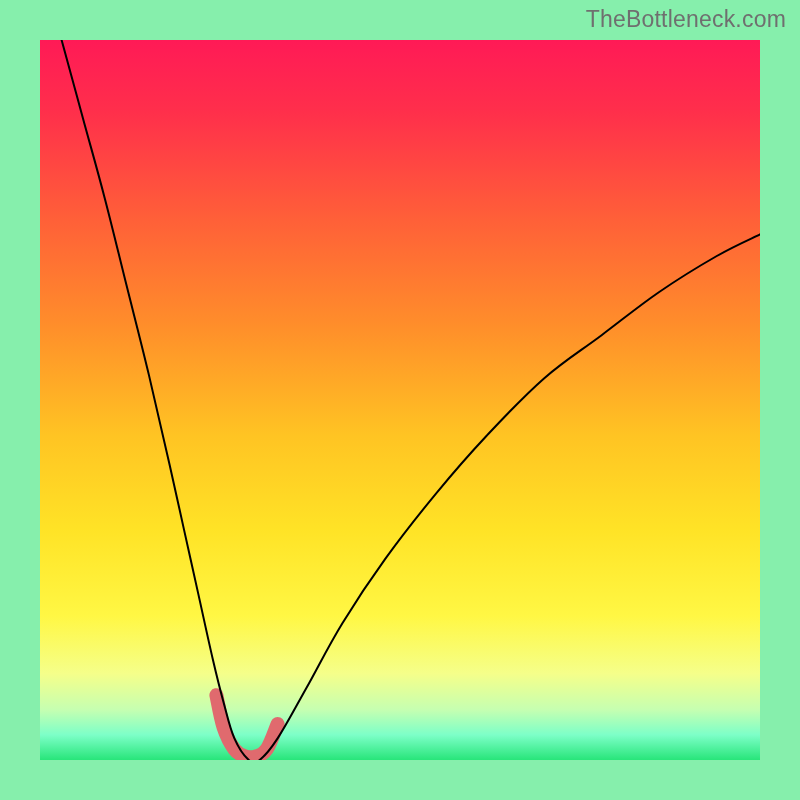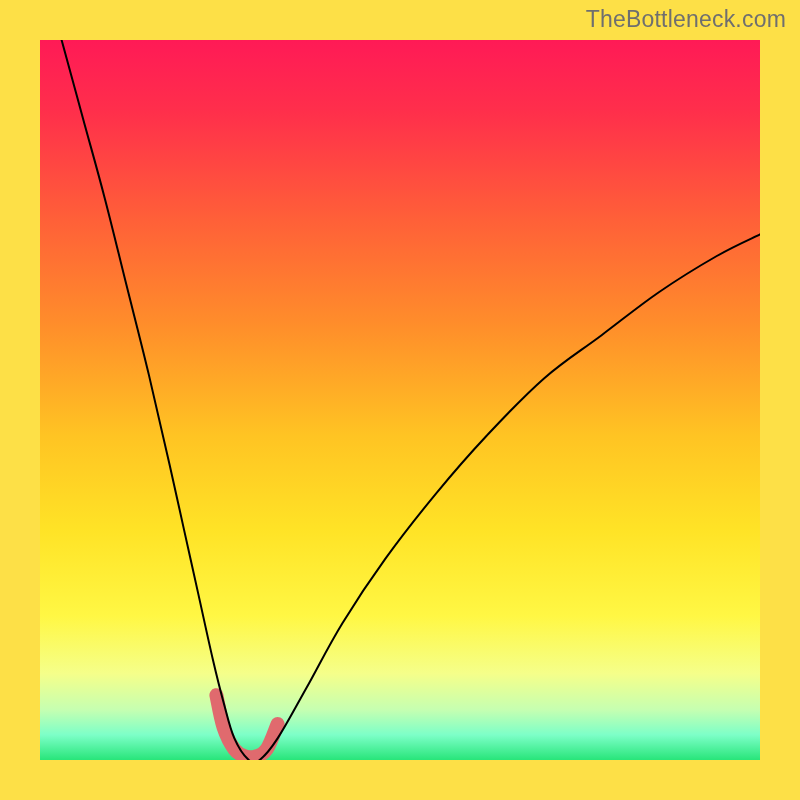--- a/index.html
+++ b/index.html
@@ -10,21 +10,21 @@
     background: #000;
     overflow: hidden;
     font-family: Arial, Helvetica, sans-serif;
   }
   .frame {
     position: absolute;
     left: 0;
     top: 0;
     width: 800px;
     height: 800px;
-    background: #fde047;
+    background: #86efac;
   }
   .plot {
     position: absolute;
     left: 40px;
     top: 40px;
     width: 720px;
     height: 720px;
     overflow: visible;
   }
   .watermark {

